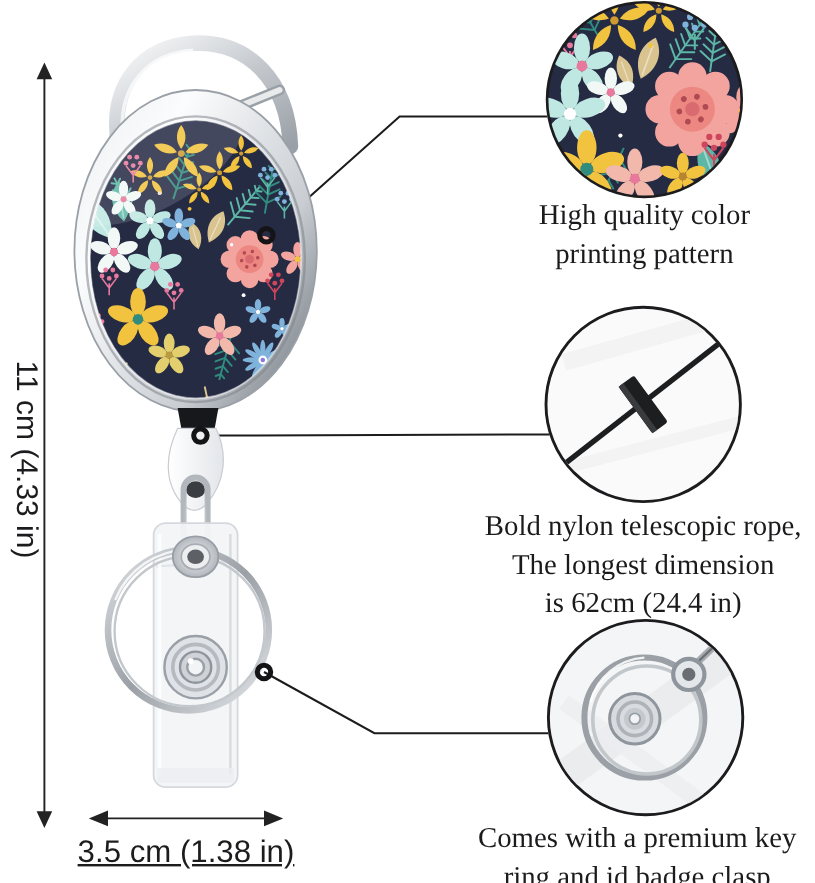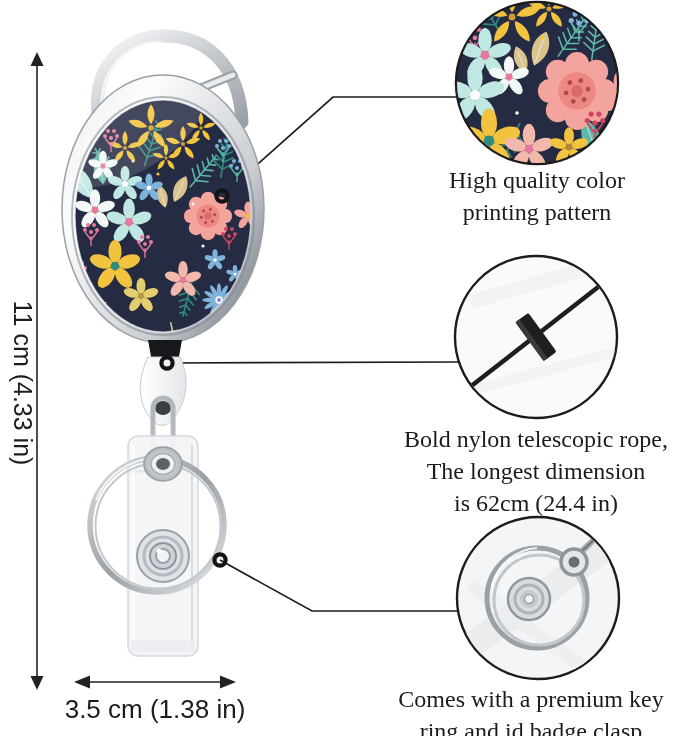--- a/index.html
+++ b/index.html
@@ -4,21 +4,21 @@
 <style>
   html,body{margin:0;padding:0;background:#fff;}
   .stage{position:relative;width:679px;height:736px;background:#fff;overflow:hidden;
          font-family:"Liberation Serif",serif;color:#1b1b1d;}
   .caption{position:absolute;text-align:center;font-family:"Liberation Serif",serif;
            font-size:24px;line-height:32px;color:#1b1b1d;}
   .caption div{white-space:nowrap;}
   .dim-label{position:absolute;font-family:"Liberation Sans",sans-serif;color:#1c1c1e;
              text-align:center;white-space:nowrap;}
   .dim-label-v{left:-58px;top:366px;width:160px;font-size:25px;transform:rotate(90deg);}
-  .dim-label-h{left:55px;top:694px;width:200px;font-size:26px;}
+  .dim-label-h{left:55px;top:694px;width:200px;font-size:26px;text-decoration:underline;}
   svg{position:absolute;left:0;top:0;}
 </style>
 </head>
 <body>
 
 <div class="stage">
 
 <svg width="679" height="736" viewBox="0 0 679 736">
   <defs>
     <linearGradient id="chromeStroke" x1="0" y1="0" x2="1" y2="1">

